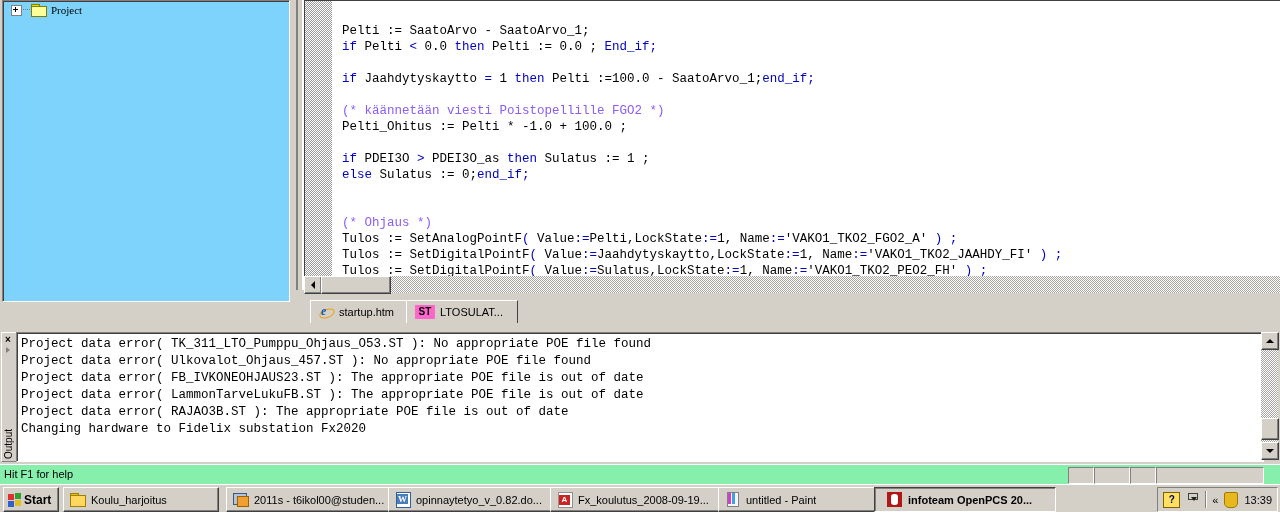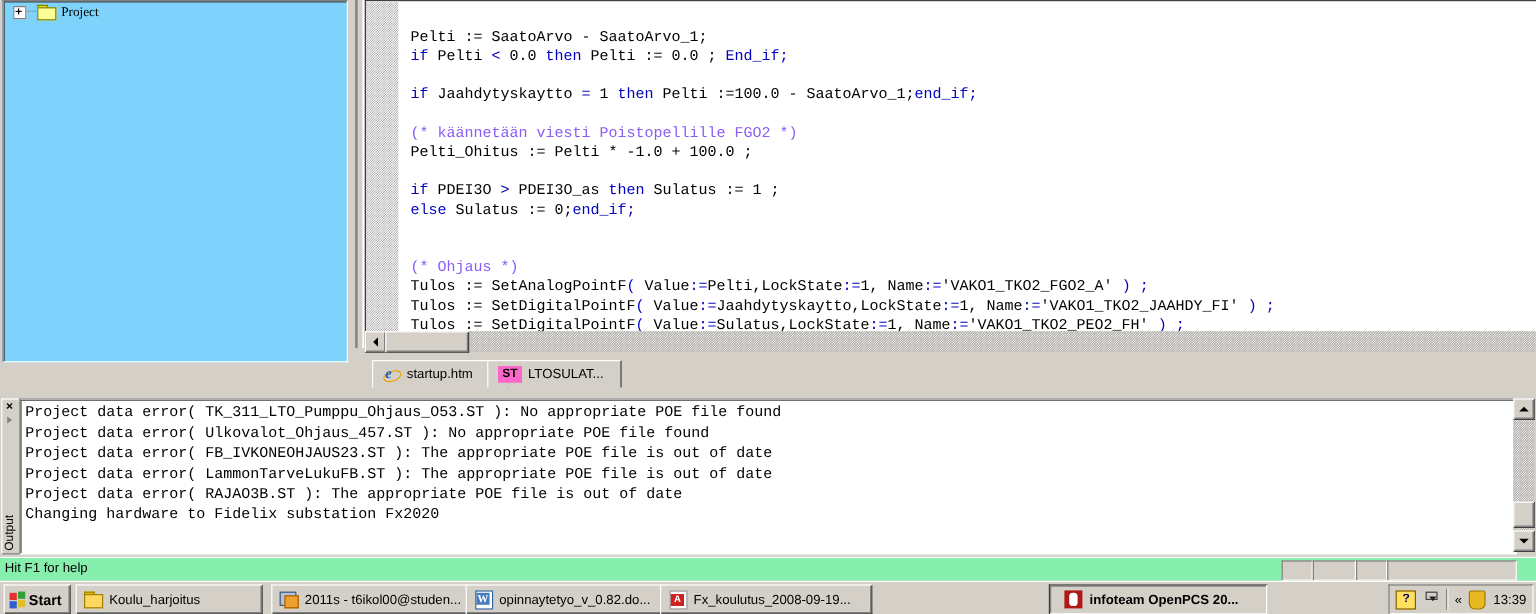--- a/index.html
+++ b/index.html
@@ -354,20 +354,28 @@
     </div>
 
     <div class="taskitem" style="left:550px;width:163px;">
       <span class="ico ico-pdf">
           <span class="b"></span>
           <span class="a">A</span>
         </span>
       <span class="ti-label">Fx_koulutus_2008-09-19...</span>
     </div>
 
+    <div class="taskitem" style="left:718px;width:150px;">
+      <span class="ico ico-paint">
+          <span class="b"></span>
+          <span class="p"></span>
+          <span class="q"></span>
+        </span>
+      <span class="ti-label">untitled - Paint</span>
+    </div>
 
     <div class="taskitem active" style="left:874px;width:162px;">
       <span class="ico ico-opcs">
           <span class="b"></span>
           <span class="f"></span>
         </span>
       <span class="ti-label">infoteam OpenPCS 20...</span>
     </div>
 
     <div class="tray">

